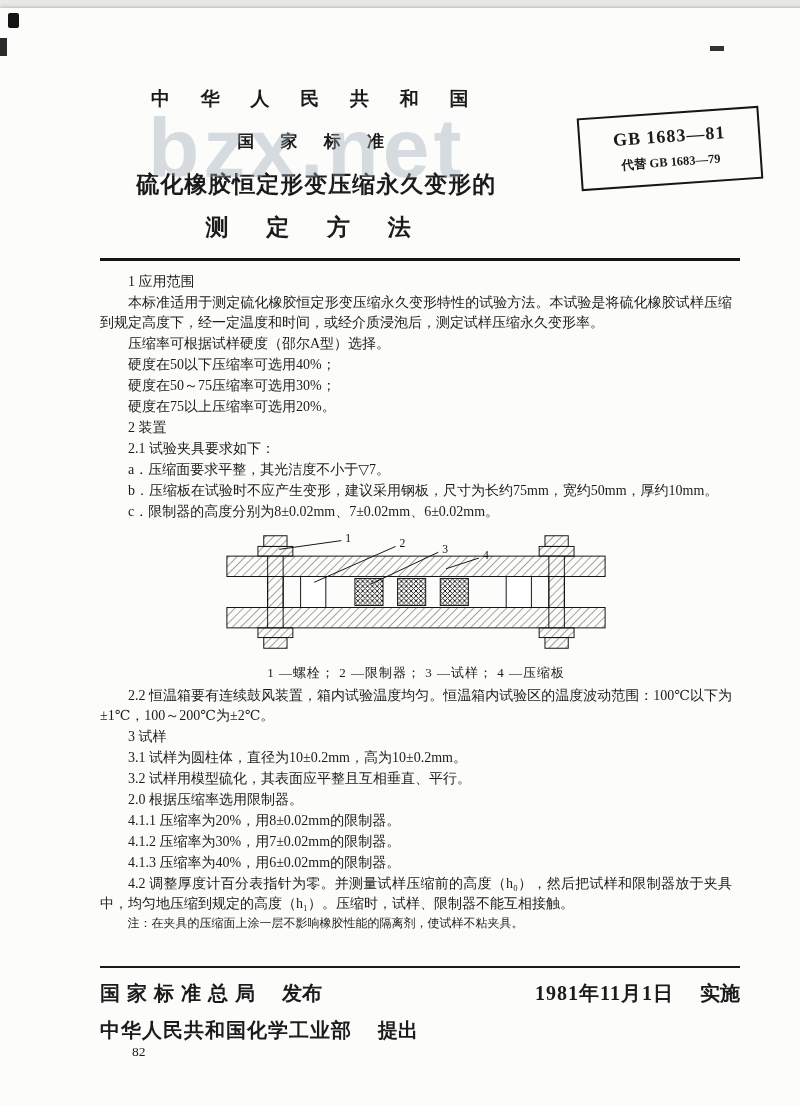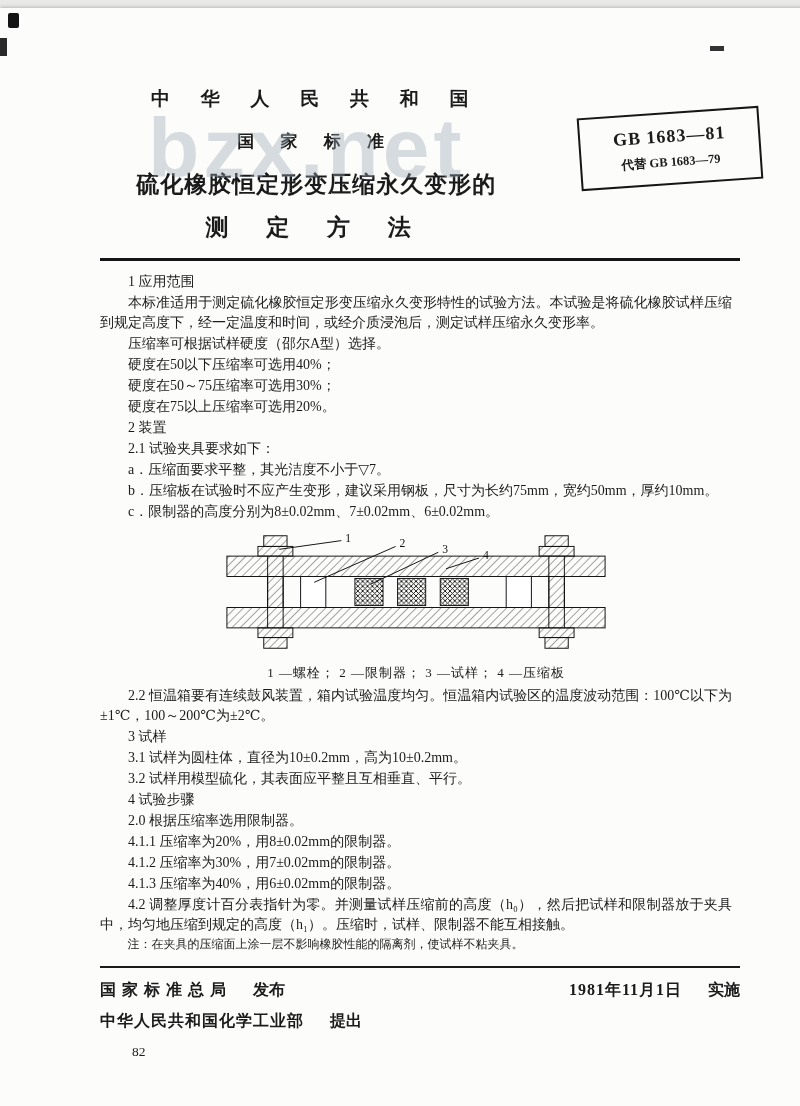--- a/index.html
+++ b/index.html
@@ -54,21 +54,21 @@
   
   .figure{margin:6px 0 4px 0;text-align:center;}
   .figure svg{display:inline-block;}
   .fig-caption{font-size:13px;margin-top:4px;text-indent:0;letter-spacing:1px;}
   
   .footer{
     position:absolute;left:100px;right:88px;top:958px;
     border-top:2px solid #1a1a1a;
     padding-top:12px;
     display:flex;justify-content:space-between;
-    font-weight:bold;font-size:16px;
+    font-weight:bold;font-size:20px;
   }
   .f-col{display:flex;flex-direction:column;gap:10px;}
   .f-row{display:flex;gap:26px;}
   .f-row .nm{letter-spacing:1px;}
   .page-number{position:absolute;left:132px;top:1036px;font-size:13.5px;}
 </style>
 </head>
 <body>
 
 <div class="page">
@@ -157,21 +157,20 @@
         <text x="242" y="26" font-size="12" fill="#111">3</text>
         <text x="284" y="32" font-size="12" fill="#111">4</text>
       </svg>
       <div class="fig-caption">1 —螺栓； 2 —限制器； 3 —试样； 4 —压缩板</div>
     </div>
 
     <p class="para">2.2 恒温箱要有连续鼓风装置，箱内试验温度均匀。恒温箱内试验区的温度波动范围：100℃以下为±1℃，100～200℃为±2℃。</p>
     <p class="para">3 试样</p>
     <p class="para">3.1 试样为圆柱体，直径为10±0.2mm，高为10±0.2mm。</p>
     <p class="para">3.2 试样用模型硫化，其表面应平整且互相垂直、平行。</p>
-    <p class="para">4 试验步骤</p>
     <p class="para">2.0 根据压缩率选用限制器。</p>
     <p class="para">4.1.1 压缩率为20%，用8±0.02mm的限制器。</p>
     <p class="para">4.1.2 压缩率为30%，用7±0.02mm的限制器。</p>
     <p class="para">4.1.3 压缩率为40%，用6±0.02mm的限制器。</p>
     <p class="para">4.2 调整厚度计百分表指针为零。并测量试样压缩前的高度（h₀），然后把试样和限制器放于夹具中，均匀地压缩到规定的高度（h₁）。压缩时，试样、限制器不能互相接触。</p>
     <p class="para note">注：在夹具的压缩面上涂一层不影响橡胶性能的隔离剂，使试样不粘夹具。</p>
   </div>
 
   <div class="footer">
     <div class="f-col">

